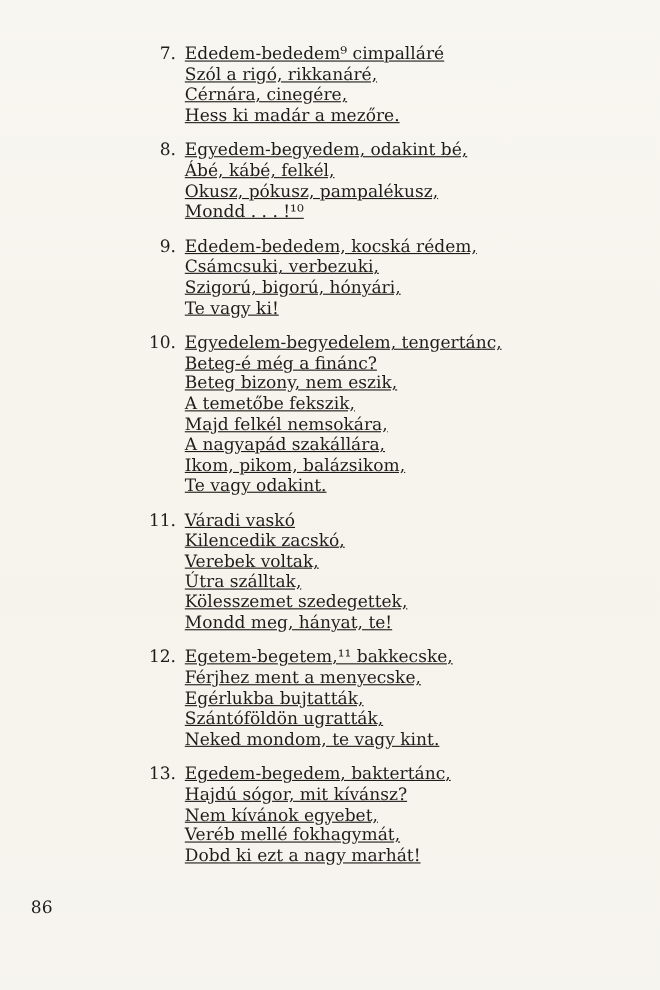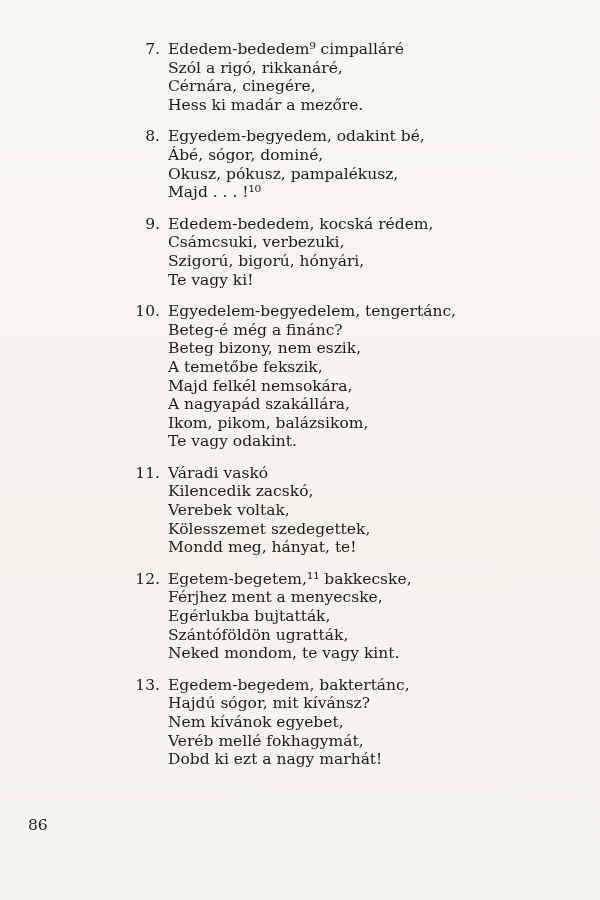--- a/index.html
+++ b/index.html
@@ -35,20 +35,21 @@
   }
   .poem .num {
     flex: none;
     width: 38px;
     text-align: right;
     padding-right: 8px;
     white-space: nowrap;
   }
   .poem .lines {
     flex: 1;
+    text-decoration: underline;
   }
   .poem .line {
     white-space: nowrap;
   }
   .page-number {
     position: absolute;
     left: 28px;
     top: 816px;
     font-size: 15.5px;
   }
@@ -65,23 +66,23 @@
           <div class="line">Szól a rigó, rikkanáré,</div>
           <div class="line">Cérnára, cinegére,</div>
           <div class="line">Hess ki madár a mezőre.</div>
         </div>
   </div>
 
   <div class="poem">
     <div class="num">8.</div>
     <div class="lines">
           <div class="line">Egyedem-begyedem, odakint bé,</div>
-          <div class="line">Ábé, sógor, dominé,</div>
+          <div class="line">Ábé, kábé, felkél,</div>
           <div class="line">Okusz, pókusz, pampalékusz,</div>
-          <div class="line">Majd . . . !¹⁰</div>
+          <div class="line">Mondd . . . !¹⁰</div>
         </div>
   </div>
 
   <div class="poem">
     <div class="num">9.</div>
     <div class="lines">
           <div class="line">Ededem-bededem, kocská rédem,</div>
           <div class="line">Csámcsuki, verbezuki,</div>
           <div class="line">Szigorú, bigorú, hónyári,</div>
           <div class="line">Te vagy ki!</div>
@@ -101,20 +102,21 @@
           <div class="line">Te vagy odakint.</div>
         </div>
   </div>
 
   <div class="poem">
     <div class="num">11.</div>
     <div class="lines">
           <div class="line">Váradi vaskó</div>
           <div class="line">Kilencedik zacskó,</div>
           <div class="line">Verebek voltak,</div>
+          <div class="line">Útra szálltak,</div>
           <div class="line">Kölesszemet szedegettek,</div>
           <div class="line">Mondd meg, hányat, te!</div>
         </div>
   </div>
 
   <div class="poem">
     <div class="num">12.</div>
     <div class="lines">
           <div class="line">Egetem-begetem,¹¹ bakkecske,</div>
           <div class="line">Férjhez ment a menyecske,</div>

